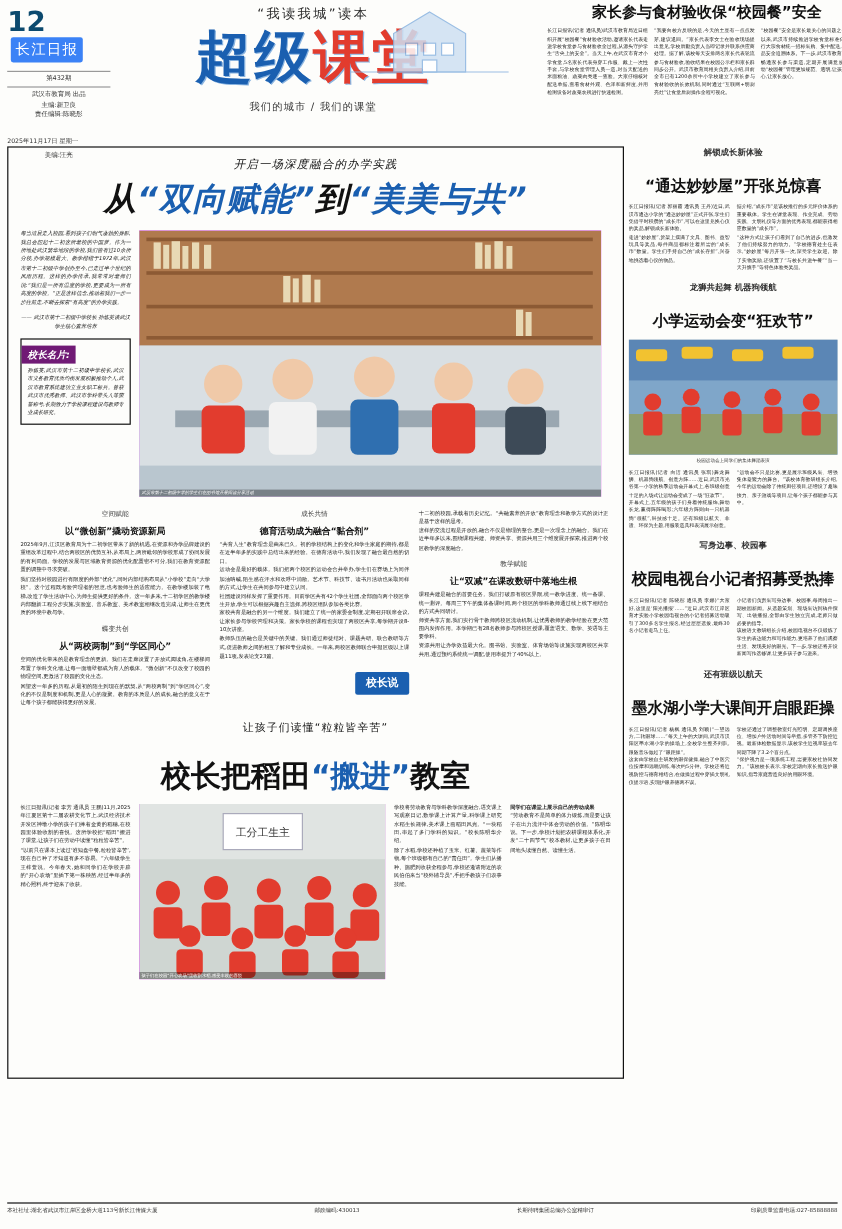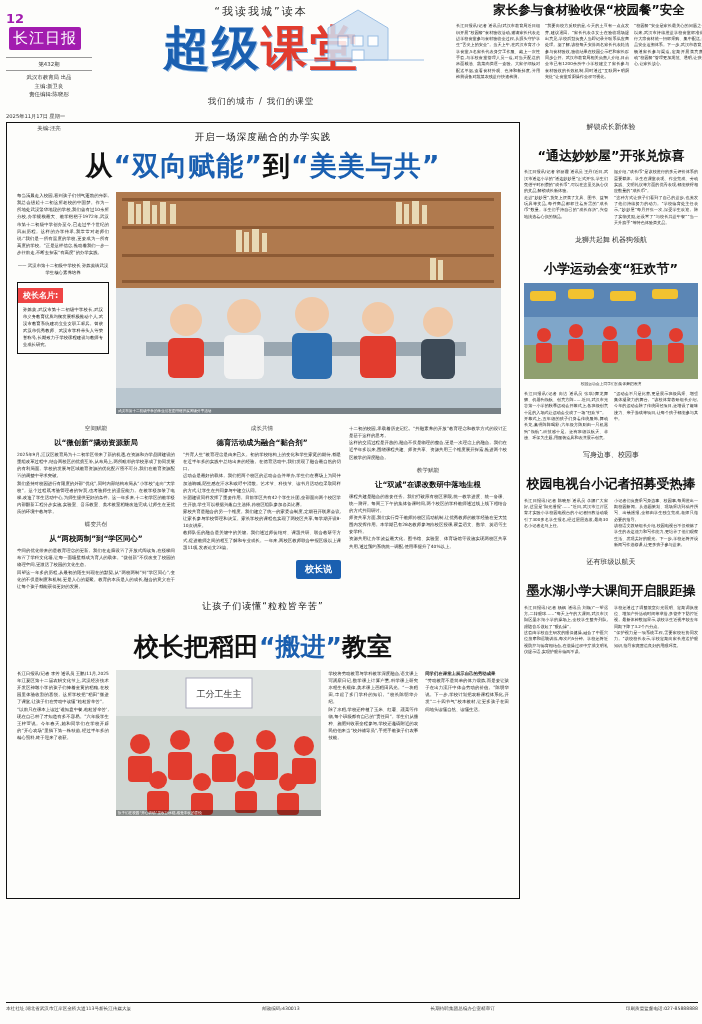--- a/index.html
+++ b/index.html
@@ -9,84 +9,84 @@
     font-family:"DejaVu Sans","Liberation Sans",sans-serif;
     color:#111;
     overflow:hidden;
     position:relative;
   }
   .page{position:relative;width:702px;height:1024px;}
 
   
   .masthead{position:absolute;left:0;top:0;width:702px;height:118px;}
   .mh-left{position:absolute;left:6px;top:8px;width:86px;}
-  .pagenum{font-size:13px;font-weight:bold;color:#a21caf;line-height:1;}
-  .paperlogo{display:inline-block;background:#a21caf;color:#fff;font-size:15px;
+  .pagenum{font-size:23px;font-weight:bold;color:#0c4a6e;line-height:1;}
+  .paperlogo{display:inline-block;background:#3b82f6;color:#fff;font-size:12px;
     padding:2px 4px;border-radius:2px;margin-left:3px;vertical-align:2px;letter-spacing:1px;}
   .mh-meta{margin-top:7px;font-size:5.4px;line-height:1.55;color:#333;text-align:center;}
   .mh-meta .lineb{border-top:1px solid #999;margin:2px 0;}
   .mh-date{margin-top:13px;font-size:5.2px;color:#333;line-height:1.6;}
 
   .mh-center{position:absolute;left:96px;top:4px;width:330px;text-align:center;}
   .slogan{font-size:11px;color:#2a2a2a;letter-spacing:2px;}
   .bigtitle{
     font-size:47px;font-weight:bold;color:#1a5fb0;letter-spacing:2px;
     line-height:1.05;margin-top:4px;
     text-shadow:1px 1px 0 #8ab4e0;
     font-family:"DejaVu Sans","Liberation Sans",sans-serif;
   }
   .bigtitle .hl{color:#e23c2e;}
-  .subslogan{font-size:8.5px;color:#333;letter-spacing:1px;margin-top:24px;}
+  .subslogan{font-size:8.5px;color:#333;letter-spacing:1px;margin-top:12px;}
   .schoolart{position:absolute;left:196px;top:2px;width:132px;height:56px;opacity:.85;}
 
   
   .mh-right{position:absolute;left:456px;top:2px;width:266px;}
   .tr-head{font-size:12.5px;font-weight:bold;text-align:center;color:#111;line-height:1.3;}
   .tr-cols{display:flex;gap:5px;margin-top:5px;}
   .tr-col{width:84px;}
   .tiny{font-size:4.1px;line-height:1.55;color:#222;text-align:justify;}
 
   
   .frame{position:absolute;left:6px;top:122px;width:512px;height:775px;border:1px solid #111;}
   .rightcol{position:absolute;left:524px;top:122px;width:174px;}
 
   
-  .lead{padding:8px 10px 3px 10px;}
+  .lead{padding:8px 10px 3px 10px;font-style:italic;}
   .lead-kicker{font-size:9.5px;text-align:center;color:#111;letter-spacing:1px;}
   .lead-title{font-size:27px;font-weight:bold;text-align:center;color:#111;margin-top:4px;letter-spacing:1px;}
   .lead-title .q{color:#1a5fb0;}
 
   .lead-body{display:flex;gap:7px;margin-top:8px;}
   .lead-text{width:92px;}
   .p{font-size:4.4px;line-height:1.62;text-align:justify;color:#1a1a1a;}
   .photo{background:#d946ef;position:relative;overflow:hidden;}
   .photo .cap{position:absolute;left:0;bottom:0;right:0;font-size:3.6px;color:#fff;background:rgba(0,0,0,.35);padding:1px 2px;}
 
   .namebox{border:1px solid #111;margin-top:6px;}
-  .namebox-h{background:#ef4444;color:#fff;font-size:8px;font-weight:bold;padding:2px 5px;display:inline-block;}
+  .namebox-h{background:#701a75;color:#fff;font-size:8px;font-weight:bold;padding:2px 5px;display:inline-block;}
   .namebox-b{font-size:4.3px;line-height:1.6;padding:4px 5px;text-align:justify;}
 
   .cols3{display:flex;gap:8px;padding:8px 10px 0 10px;}
   .c3{width:158px;}
   .secttl{font-size:7.4px;font-weight:bold;text-align:center;margin:5px 0 3px;}
   .minihead{font-size:5.6px;text-align:center;color:#444;margin-bottom:2px;}
 
   .stamp{display:inline-block;background:#1a5fb0;color:#fff;font-size:9px;font-weight:bold;
     padding:3px 9px;border-radius:2px;}
 
   
   .feat2{padding:10px 10px 0 10px;}
   .feat2-kicker{font-size:9px;text-align:center;color:#111;letter-spacing:1px;}
   .feat2-title{font-size:25px;font-weight:bold;text-align:center;margin-top:17px;}
   .feat2-title .q{color:#1a5fb0;}
   .feat2-body{display:flex;gap:7px;margin-top:7px;}
 
   
   .rblock{margin-bottom:9px;}
-  .r-kicker{font-size:7px;text-align:center;color:#333;}
+  .r-kicker{font-size:7px;text-align:center;color:#333;font-weight:bold;}
   .r-title{font-size:13px;font-weight:bold;text-align:center;margin-top:16px;line-height:1.25;}
   .r-cols{display:flex;gap:6px;margin-top:5px;}
   .r-col{width:84px;}
   .rphoto{width:174px;height:96px;background:#9fb3c4;margin-top:5px;position:relative;overflow:hidden;}
   .rcap{font-size:3.8px;color:#333;margin-top:2px;text-align:center;}
 
   
   .footer{position:absolute;left:6px;top:1002px;width:692px;font-size:4.6px;color:#333;
     display:flex;justify-content:space-between;border-top:1px solid #111;padding-top:3px;}
 </style>

